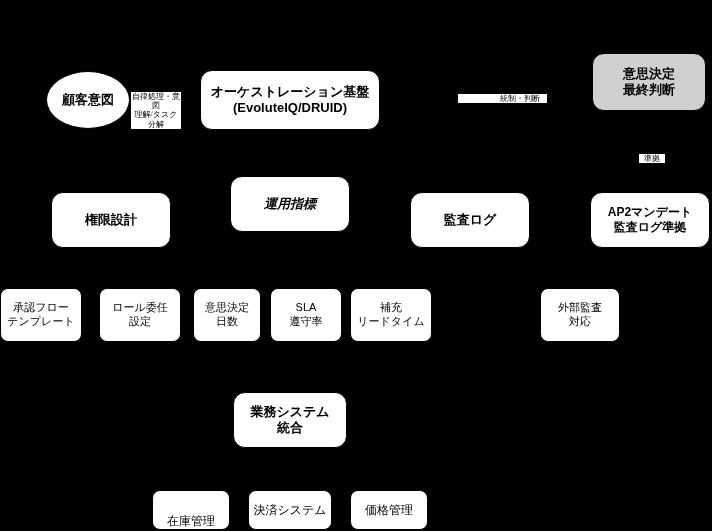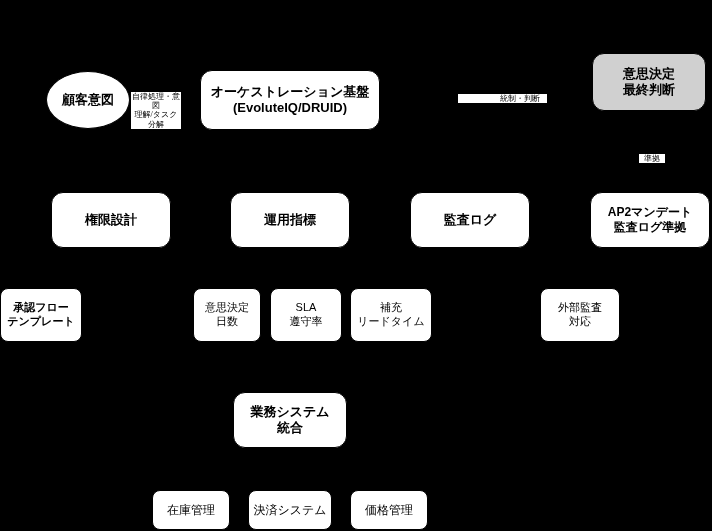--- a/index.html
+++ b/index.html
@@ -83,38 +83,42 @@
     <span>意思決定
 最終判断</span>
   </div>
 
   <div class="edge-label" style="left:639px; top:154px; width:24px;">準拠</div>
 
   <div class="node rounded bold f13" style="left:51px; top:192px; width:120px; height:56px;justify-content:center;">
     <span>権限設計</span>
   </div>
 
-  <div class="node rounded bold f13" style="left:230px; top:192px; width:120px; height:56px;">
+  <div class="node rounded bold f13" style="left:230px; top:176px; width:120px; height:56px;font-style:italic;">
     <span>運用指標</span>
   </div>
 
   <div class="node rounded bold f13" style="left:410px; top:192px; width:120px; height:56px;">
     <span>監査ログ</span>
   </div>
 
   <div class="node rounded bold f12" style="left:590px; top:192px; width:120px; height:56px;">
     <span>AP2マンデート
 監査ログ準拠</span>
   </div>
 
-  <div class="node rounded-sm f11" style="left:0px; top:288px; width:82px; height:54px;font-weight:bold;">
+  <div class="node rounded-sm f11" style="left:0px; top:288px; width:82px; height:54px;">
     <span>承認フロー
 テンプレート</span>
   </div>
 
+  <div class="node rounded-sm f11" style="left:99px; top:288px; width:82px; height:54px;">
+    <span>ロール委任
+設定</span>
+  </div>
 
   <div class="node rounded-sm f11" style="left:193px; top:288px; width:68px; height:54px;">
     <span>意思決定
 日数</span>
   </div>
 
   <div class="node rounded-sm f11" style="left:270px; top:288px; width:72px; height:54px;">
     <span>SLA
 遵守率</span>
   </div>
@@ -128,21 +132,21 @@
   <div class="node rounded-sm f11" style="left:540px; top:288px; width:80px; height:54px;">
     <span>外部監査
 対応</span>
   </div>
 
   <div class="node rounded bold f13" style="left:233px; top:392px; width:114px; height:56px;">
     <span>業務システム
 統合</span>
   </div>
 
-  <div class="node rounded-sm f12" style="left:152px; top:490px; width:78px; height:40px;">
+  <div class="node rounded-sm f12" style="left:152px; top:490px; width:78px; height:40px;align-items:flex-end;">
     <span>在庫管理</span>
   </div>
 
   <div class="node rounded-sm f12" style="left:248px; top:490px; width:84px; height:40px;">
     <span>決済システム</span>
   </div>
 
   <div class="node rounded-sm f12" style="left:350px; top:490px; width:78px; height:40px;">
     <span>価格管理</span>
   </div>

